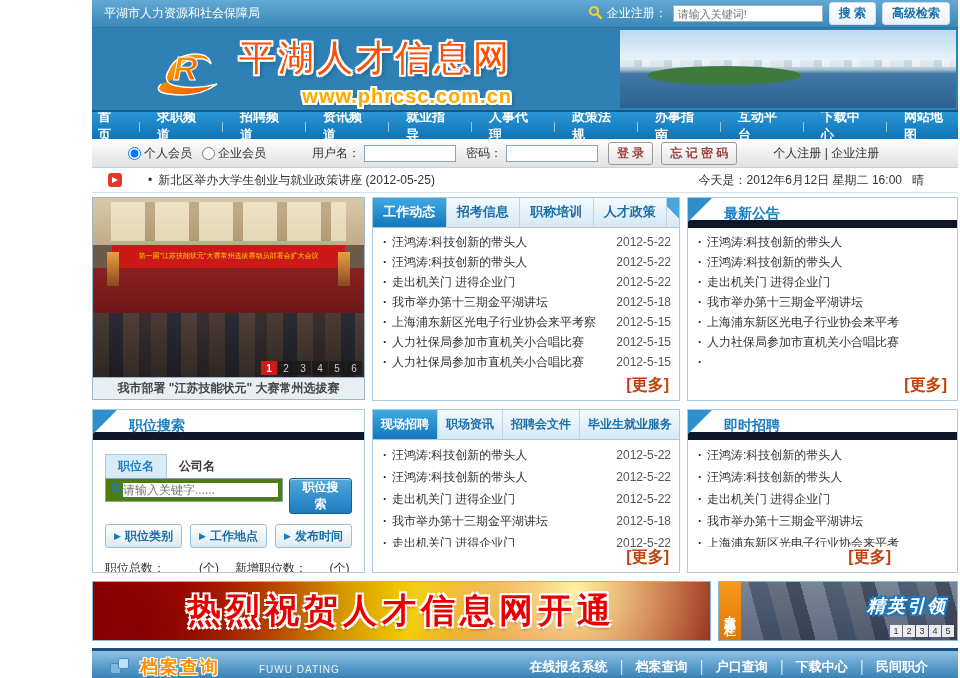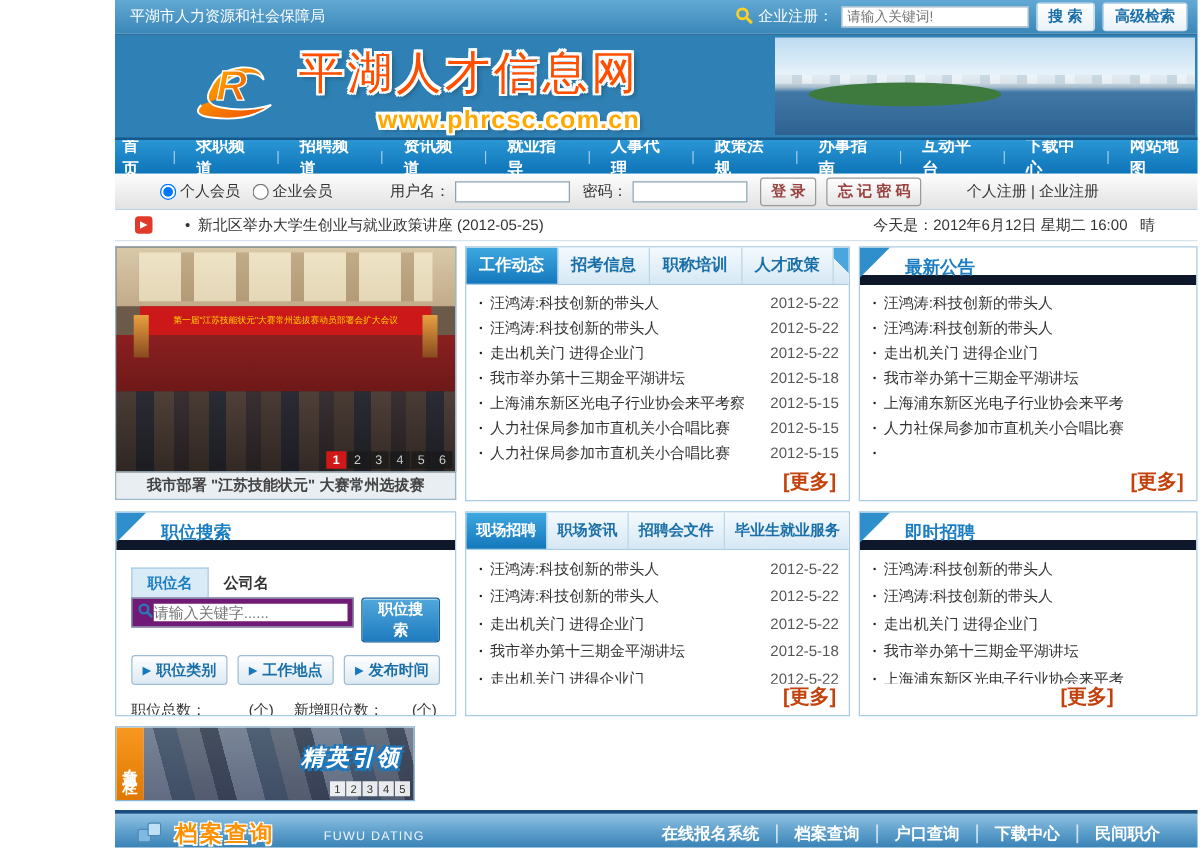--- a/index.html
+++ b/index.html
@@ -94,21 +94,21 @@
   .nlist .dt { width:58px; text-align:right; color:#555; cursor:default; }
   .more { text-align:right; color:#c2410c; font-size:16px; font-weight:bold; padding:0 10px 4px 0; cursor:pointer; }
 
   
   .js-body { padding:8px 12px 0 12px; font-size:12px; color:#333; }
   .js-tabs { display:flex; align-items:flex-end; margin-top:6px; }
   .js-tab { padding:3px 12px; font-weight:bold; cursor:pointer; }
   .js-tab.active { background:#d9ebf7; color:#1b7ec2; border:1px solid #a8cce4; border-bottom:none; }
   .js-tab.plain { color:#333; }
   .js-search { display:flex; margin-top:0; }
-  .js-inputwrap { flex:1; border:1px solid #8aa4b4; height:24px; display:flex; align-items:center; padding:0 4px; background:#701a75; }
+  .js-inputwrap { flex:1; border:1px solid #8aa4b4; height:24px; display:flex; align-items:center; padding:0 4px; background:#4d7c0f; }
   .js-inputwrap input { border:none; outline:none; flex:1; font-size:12px; color:#999; min-width:0; }
   .js-go { margin-left:6px; background:linear-gradient(#51a8dc,#1e7bbe); border:1px solid #16609a; border-radius:3px;
            color:#fff; font-size:12px; font-weight:bold; padding:0 12px; cursor:pointer; box-shadow:inset 0 1px 0 rgba(255,255,255,.5); }
   .js-filters { display:flex; gap:8px; margin-top:10px; }
   .js-filter { flex:1; height:24px; background:linear-gradient(#ffffff,#dce9f2); border:1px solid #9dbdd6; border-radius:3px;
                color:#1b6fa8; font-size:12px; font-weight:bold; display:flex; align-items:center; justify-content:center; gap:4px; cursor:pointer; }
   .js-filter .arr { font-size:9px; color:#1478bc; }
   .js-stats { display:grid; grid-template-columns:78px 52px 92px 1fr; row-gap:9px; margin-top:12px; }
   .js-stats .unit { text-align:center; }
 
@@ -484,20 +484,23 @@
                 <span class="bullet">·</span>
                 <span class="ttl">上海浦东新区光电子行业协会来平考</span>
               </li>
           </ul>
           <div class="more" style="padding-right:66px">[更多]</div>
         </div>
       </div>
     </div>
 
     <div class="row banner-row">
+      <div class="banner-main">
+        <span>热烈祝贺人才信息网开通</span>
+      </div>
       <div class="banner-side">
         <div class="side-strip">专题专栏</div>
         <div class="side-photo">
           <div class="side-caption">精英引领</div>
           <div class="side-pager">
             <div class="spg">1</div>
             <div class="spg">2</div>
             <div class="spg">3</div>
             <div class="spg">4</div>
             <div class="spg">5</div>

